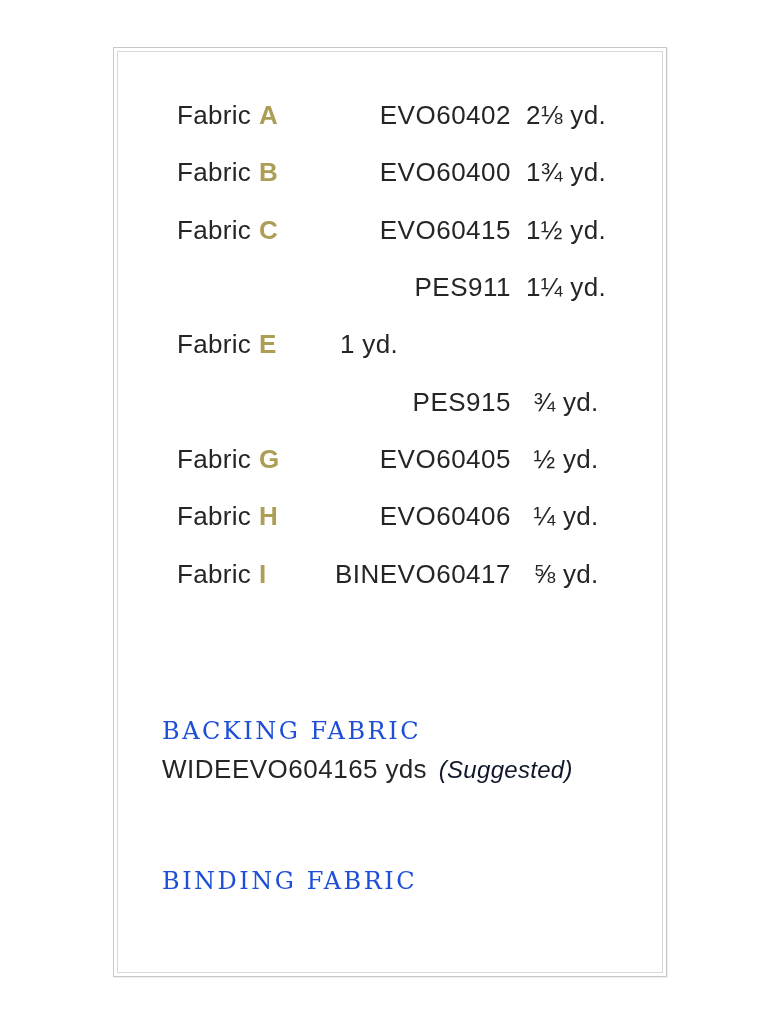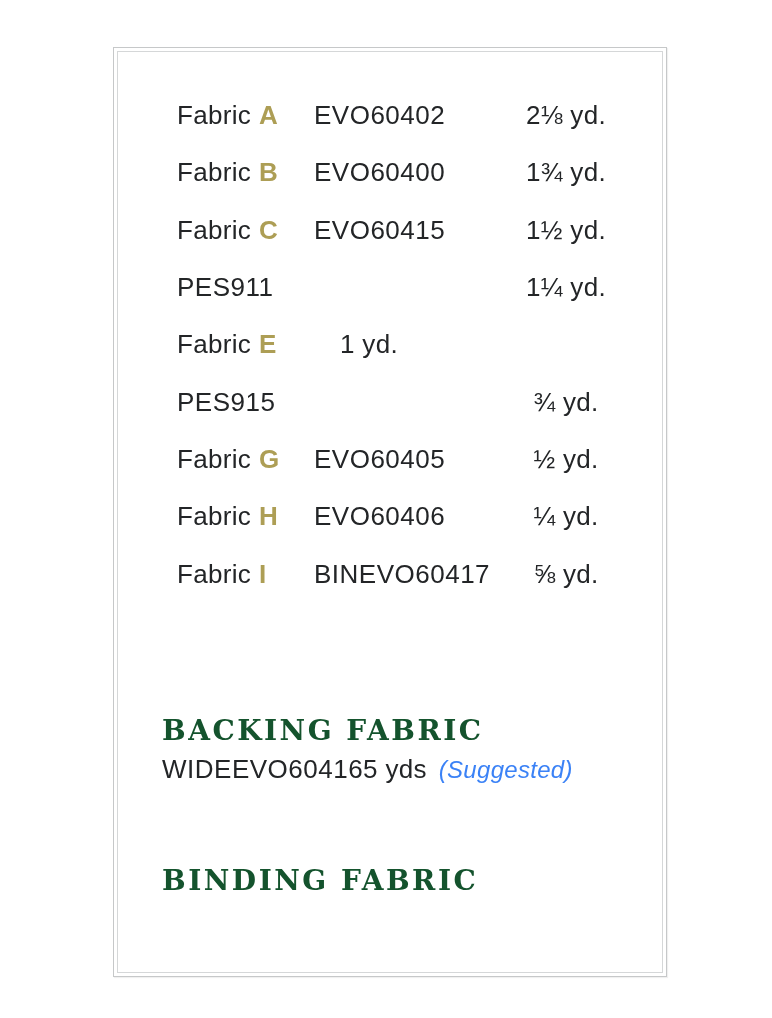--- a/index.html
+++ b/index.html
@@ -39,50 +39,50 @@
     height:57.3px;
     font-size:26px;
     letter-spacing:0.3px;
   }
   .label-cell { width:137px; white-space:nowrap; }
   .letter {
     color:#ad9e55;
     font-weight:700;
     margin-left:8px;
   }
-  .code-cell { flex:1; letter-spacing:0.5px; white-space:nowrap; }
+  .code-cell { flex:1; letter-spacing:0.5px; white-space:nowrap;text-align:right; }
   .yardage-cell { text-align:center; white-space:nowrap; min-width:110px; }
   
   .section {
     position:absolute;
     left:48px; right:20px;
   }
   .backing-section { top:666px; }
   .binding-section { top:816px; }
   .section-heading {
     font-family:"DejaVu Serif","Liberation Serif",serif;
-    font-weight:700;
-    font-size:28px;
+    font-weight:400;
+    font-size:24px;
     line-height:34px;
     letter-spacing:2.5px;
-    color:#14532d;
+    color:#1d4ed8;
     white-space:nowrap;
   }
   .section-line {
     margin-top:3px;
     font-size:26px;
     line-height:37px;
     letter-spacing:0.3px;
     white-space:nowrap;
   }
   .section-line .code { letter-spacing:0.5px; }
   .section-line .qty { margin-left:0; }
   .note {
     font-style:italic;
-    color:#3b82f6;
+    color:#0f172a;
     font-size:24px;
     margin-left:12px;
   }
   .binding-line .letter { margin-left:6px; margin-right:9px; }
   .binding-line .qty { margin-left:10px; }
 </style>
 </head>
 <body>
 
 <div class="page">

